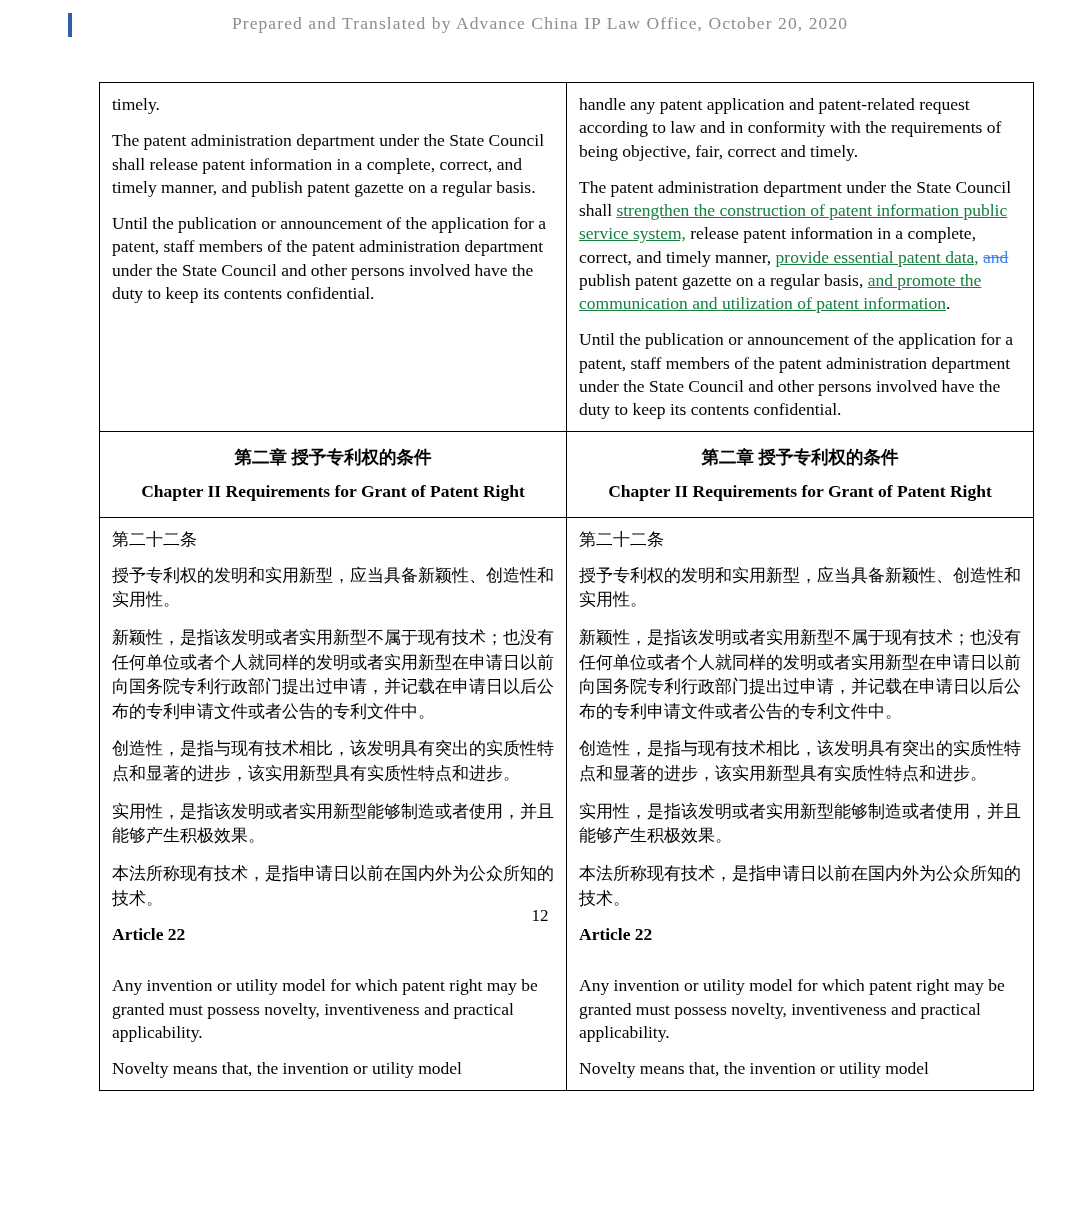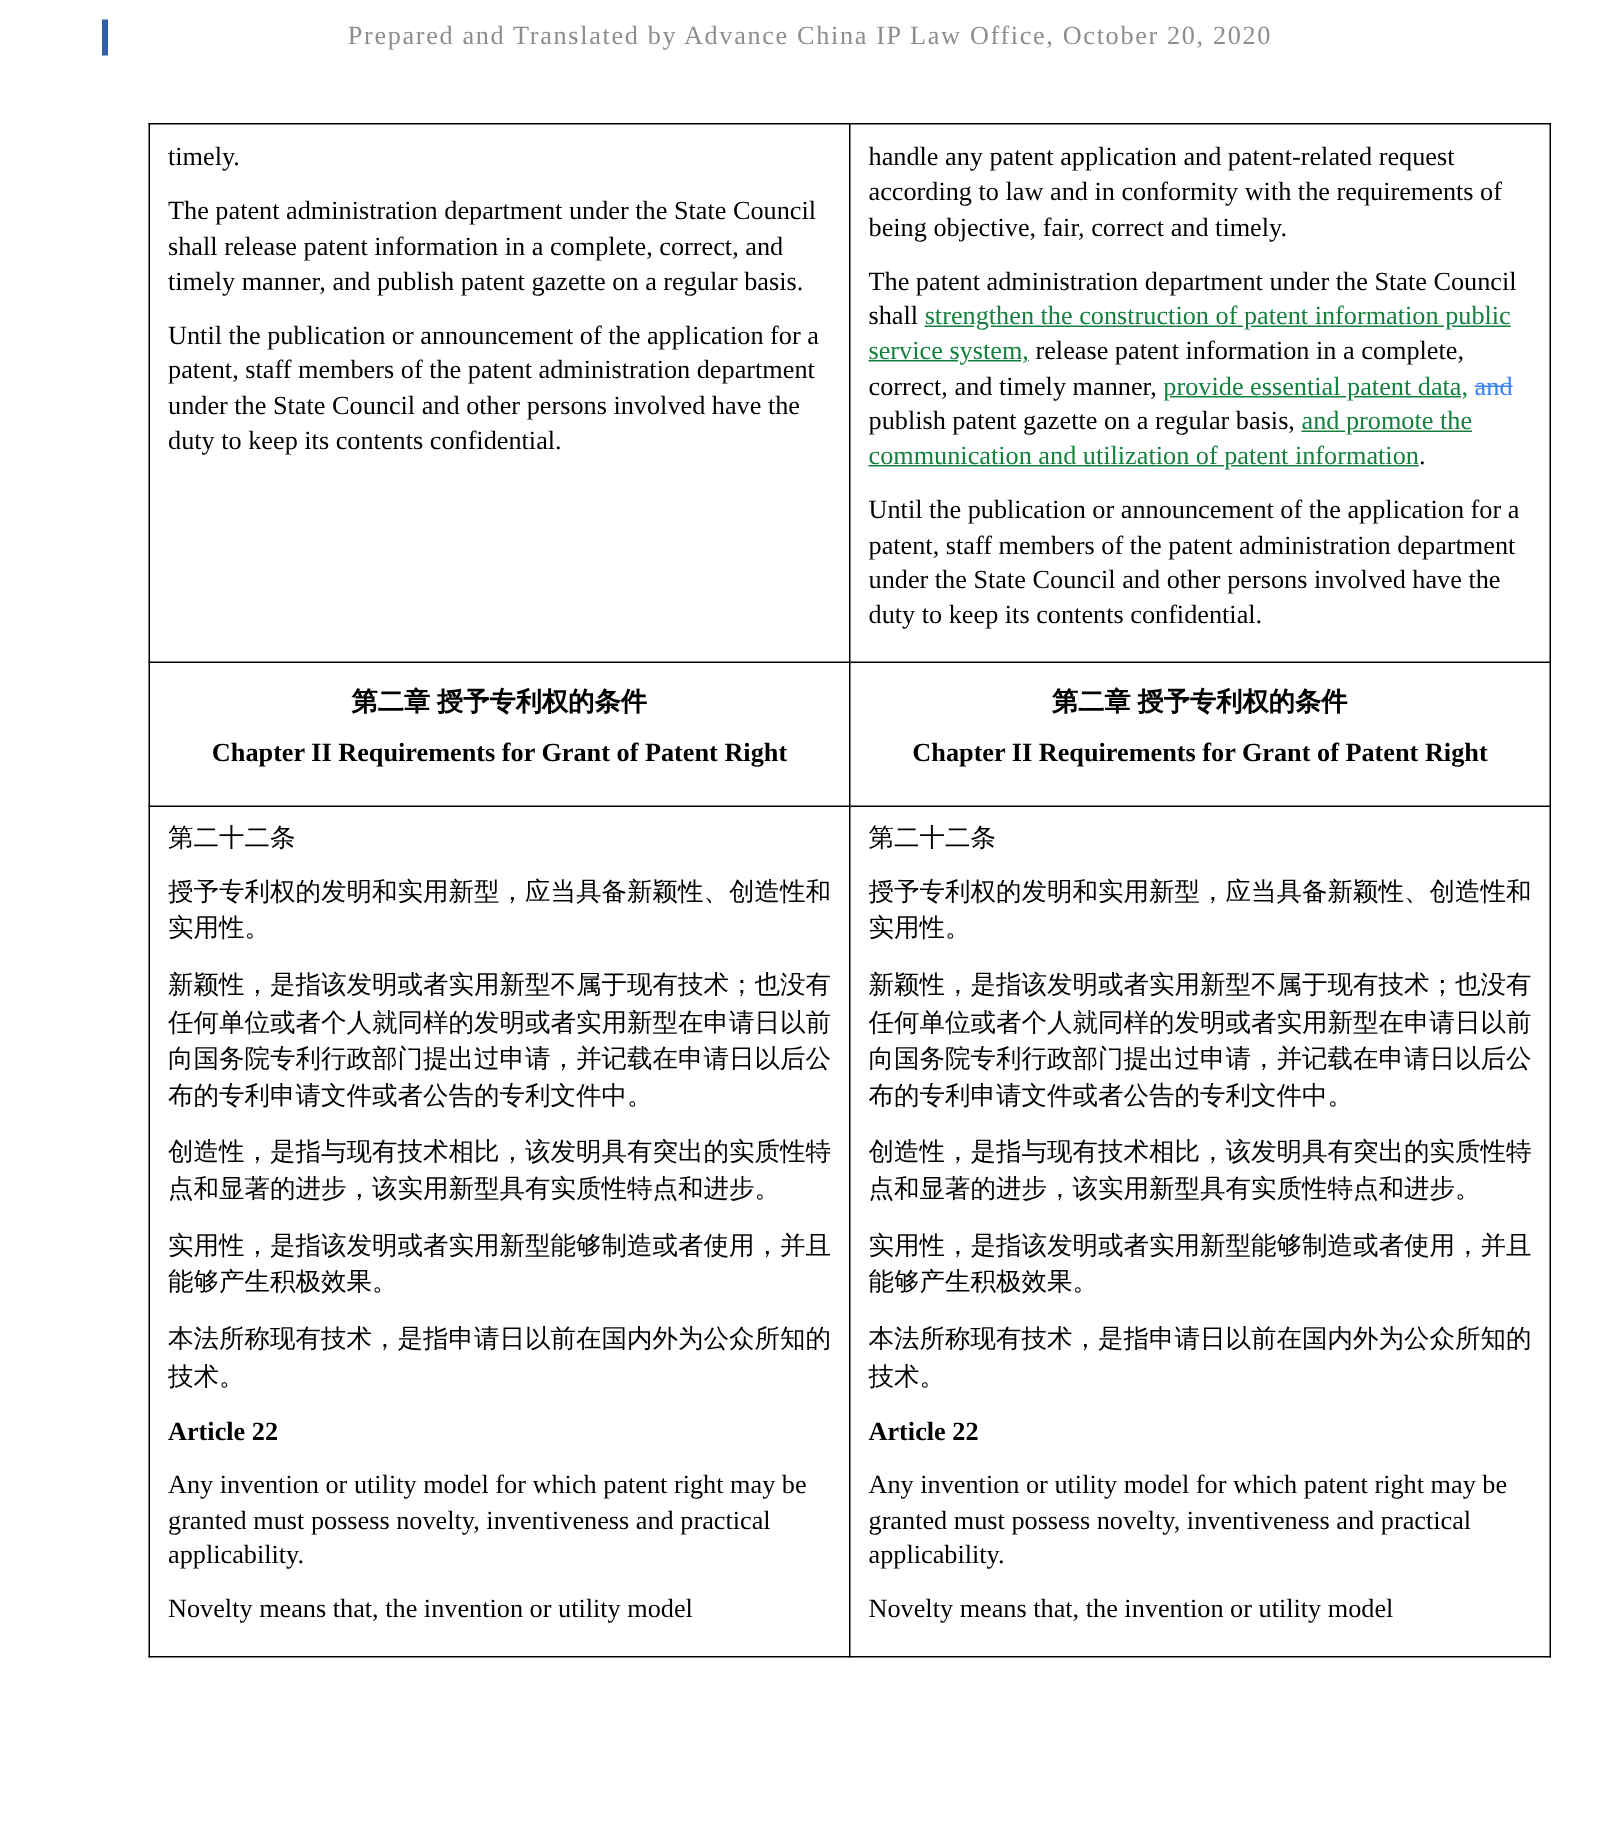--- a/index.html
+++ b/index.html
@@ -69,21 +69,21 @@
     position: absolute;
     left: 99px;
     top: 82px;
     width: 884px;
     border-collapse: collapse;
     table-layout: fixed;
   }
   .doc-table td {
     border: 1px solid #000000;
     vertical-align: top;
-    padding: 10px 12px 20px 12px;
+    padding: 10px 12px 10px 12px;
     width: 442px;
   }
   .cell-inner {
     font-size: 17px;
     line-height: 1.32;
   }
 
   p.en {
     margin: 0 0 13px 0;
     font-family: "Liberation Serif", "DejaVu Serif", serif;
@@ -126,21 +126,21 @@
     font-weight: bold;
     line-height: 1.35;
   }
   .art-no {
     margin: 0 0 12px 0;
     font-family: "DejaVu Sans", "Liberation Sans", sans-serif;
     font-size: 17px;
     font-weight: normal;
   }
   .art-en-title {
-    margin: 0 0 12px 0;
+    margin: 0 0 28px 0;
     font-family: "Liberation Serif", "DejaVu Serif", serif;
     font-size: 17.5px;
     font-weight: bold;
   }
 
   
   .footer {
     position: absolute;
     bottom: 8px;
     left: 0;
@@ -229,14 +229,15 @@
                 <p class="art-en-title">Article 22</p>
                 <p class="en">Any invention or utility model for which patent right may be granted must possess novelty, inventiveness and practical applicability.</p>
                 <p class="en">Novelty means that, the invention or utility model</p>
               </div>
           </td>
         </tr>
       </tbody>
     </table>
   </div>
 
+  <div class="footer">12</div>
 
 </div>
 
 </body></html>

